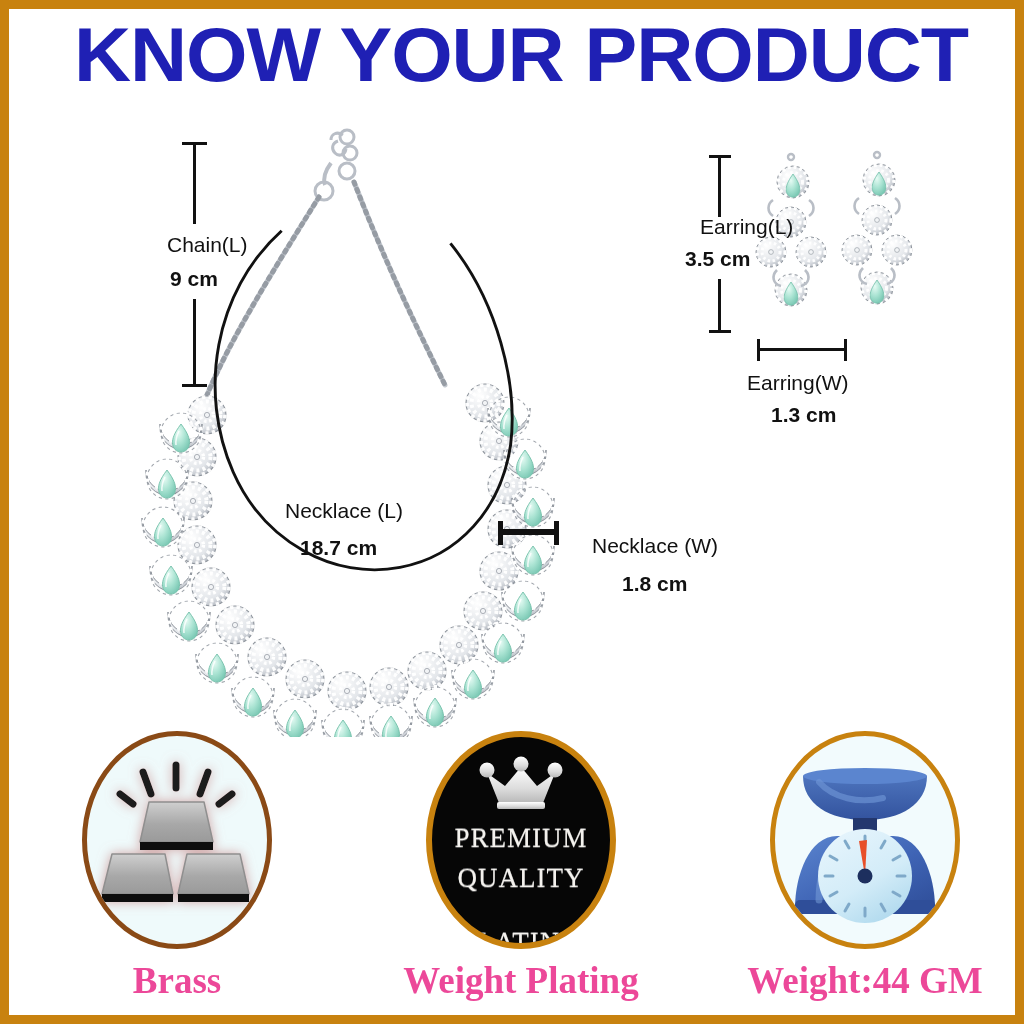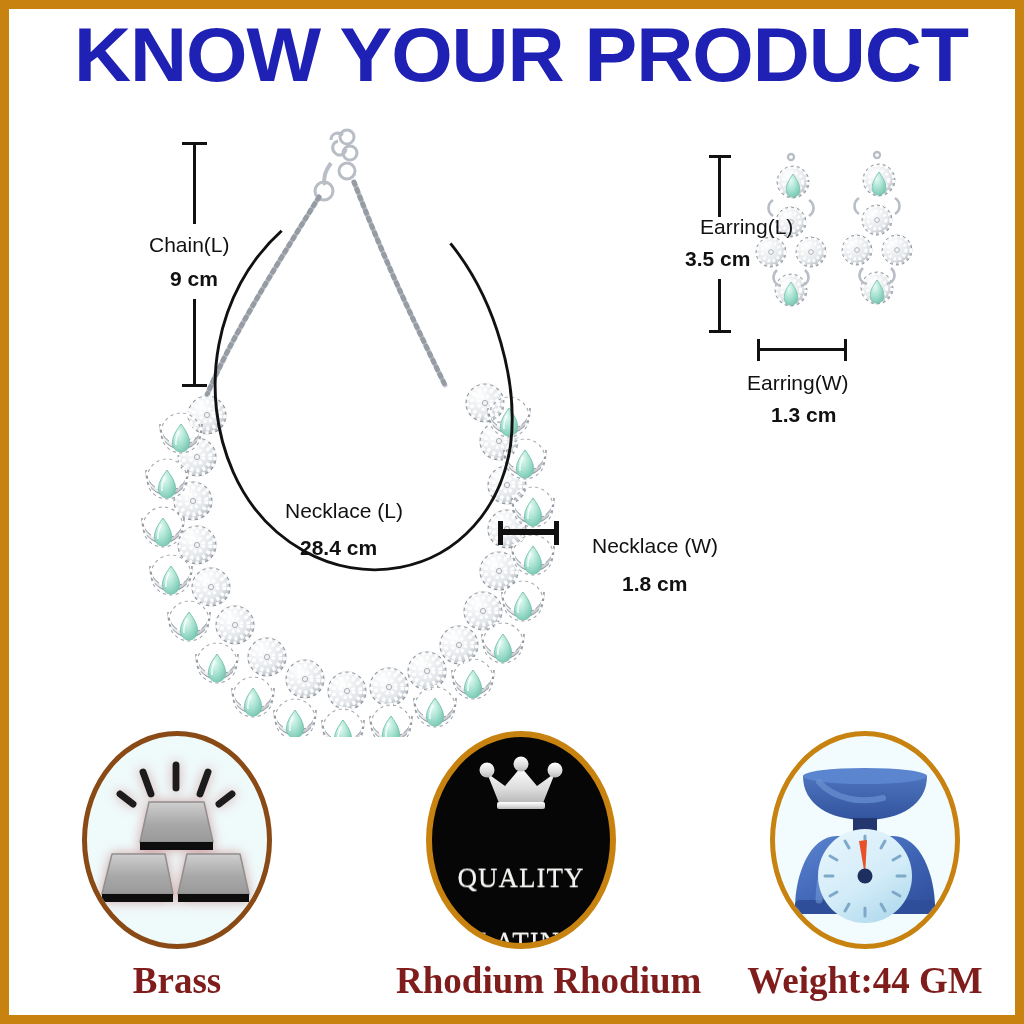--- a/index.html
+++ b/index.html
@@ -71,21 +71,21 @@
   .badge-weight{
     border:5px solid #c8820f;
     background:#f2fbfd;
     overflow:hidden;
   }
   .feature-label{
     margin-top:10px;
     font-family:"Liberation Serif", serif;
     font-weight:bold;
     font-size:37px;
-    color:#7f1d1d;
+    color:#ec4899;
     letter-spacing:0px;
     white-space:nowrap;
   }
   .prem-text{
     position:absolute;left:0;width:100%;
     text-align:center;
     font-family:"Liberation Serif", serif;
     font-size:27px;letter-spacing:1px;
     color:#f4f2ee;
     text-shadow:0 1px 0 #555,0 -1px 0 #777;
@@ -248,42 +248,42 @@
         <use href="#earring"></use>
       </g>
   </svg>
 
   <div>
     <div class="vcap" style="left:173px;top:133px;width:25px;"></div>
     <div class="vline" style="left:184px;top:133px;height:82px;"></div>
     <div class="vline" style="left:184px;top:290px;height:87px;"></div>
     <div class="vcap" style="left:173px;top:375px;width:25px;"></div>
   </div>
-  <div class="dim-label" style="left:140px;top:224px;text-align:center;">Chain(L)</div>
+  <div class="dim-label" style="left:158px;top:224px;text-align:center;">Chain(L)</div>
   <div class="dim-value" style="left:161px;top:258px;text-align:center;">9 cm</div>
 
   <div>
     <div class="vcap" style="left:700px;top:146px;width:22px;"></div>
     <div class="vline" style="left:709px;top:146px;height:62px;"></div>
     <div class="vline" style="left:709px;top:270px;height:53px;"></div>
     <div class="vcap" style="left:700px;top:321px;width:22px;"></div>
   </div>
   <div class="dim-label" style="left:691px;top:206px;">Earring(L)</div>
   <div class="dim-value" style="left:676px;top:238px;">3.5 cm</div>
 
   <div>
     <div class="hcap" style="left:748px;top:330px;height:22px;"></div>
     <div class="hline" style="left:748px;top:339px;width:90px;"></div>
     <div class="hcap" style="left:835px;top:330px;height:22px;"></div>
   </div>
   <div class="dim-label" style="left:738px;top:362px;">Earring(W)</div>
   <div class="dim-value" style="left:762px;top:394px;">1.3 cm</div>
 
   <div class="dim-label" style="left:276px;top:490px;">Necklace (L)</div>
-  <div class="dim-value" style="left:291px;top:527px;">28.4 cm</div>
+  <div class="dim-value" style="left:291px;top:527px;">18.7 cm</div>
 
   <div>
     <div class="hcap" style="left:489px;top:512px;height:24px;width:5px;"></div>
     <div class="hline" style="left:489px;top:520px;width:61px;height:6px;"></div>
     <div class="hcap" style="left:545px;top:512px;height:24px;width:5px;"></div>
   </div>
   <div class="dim-label" style="left:583px;top:525px;">Necklace (W)</div>
   <div class="dim-value" style="left:613px;top:563px;">1.8 cm</div>
 
   <div class="feature" style="left:43px;top:722px;">
@@ -338,24 +338,25 @@
             <stop offset="60%" stop-color="#dcdcdc"></stop>
             <stop offset="100%" stop-color="#b8b8b8"></stop>
           </linearGradient>
         </defs>
         <path d="M 10 20 L 22 50 L 66 50 L 78 20 L 60 33 L 44 14 L 28 33 Z" fill="url(#cr)"></path>
         <rect x="20" y="49" width="48" height="7" rx="2" fill="url(#cr)"></rect>
         <circle cx="10" cy="17" r="7.5" fill="url(#cr)"></circle>
         <circle cx="44" cy="11" r="7.5" fill="url(#cr)"></circle>
         <circle cx="78" cy="17" r="7.5" fill="url(#cr)"></circle>
       </svg>
+      <div class="prem-text" style="top:86px;">PREMIUM</div>
       <div class="prem-text" style="top:126px;">QUALITY</div>
       <div class="prem-text" style="top:166px;margin-top:24px;">PLATING</div>
     </div>
-    <div class="feature-label">Rhodium Rhodium</div>
+    <div class="feature-label">Weight Plating</div>
   </div>
 
   <div class="feature" style="left:731px;top:722px;">
     <div class="badge badge-weight">
       <svg width="180" height="208" viewBox="0 0 180 208" style="display:block;">
         <defs>
           <linearGradient id="bowl" x1="0" y1="0" x2="0" y2="1">
             <stop offset="0%" stop-color="#4d74bd"></stop>
             <stop offset="100%" stop-color="#33539e"></stop>
           </linearGradient>

